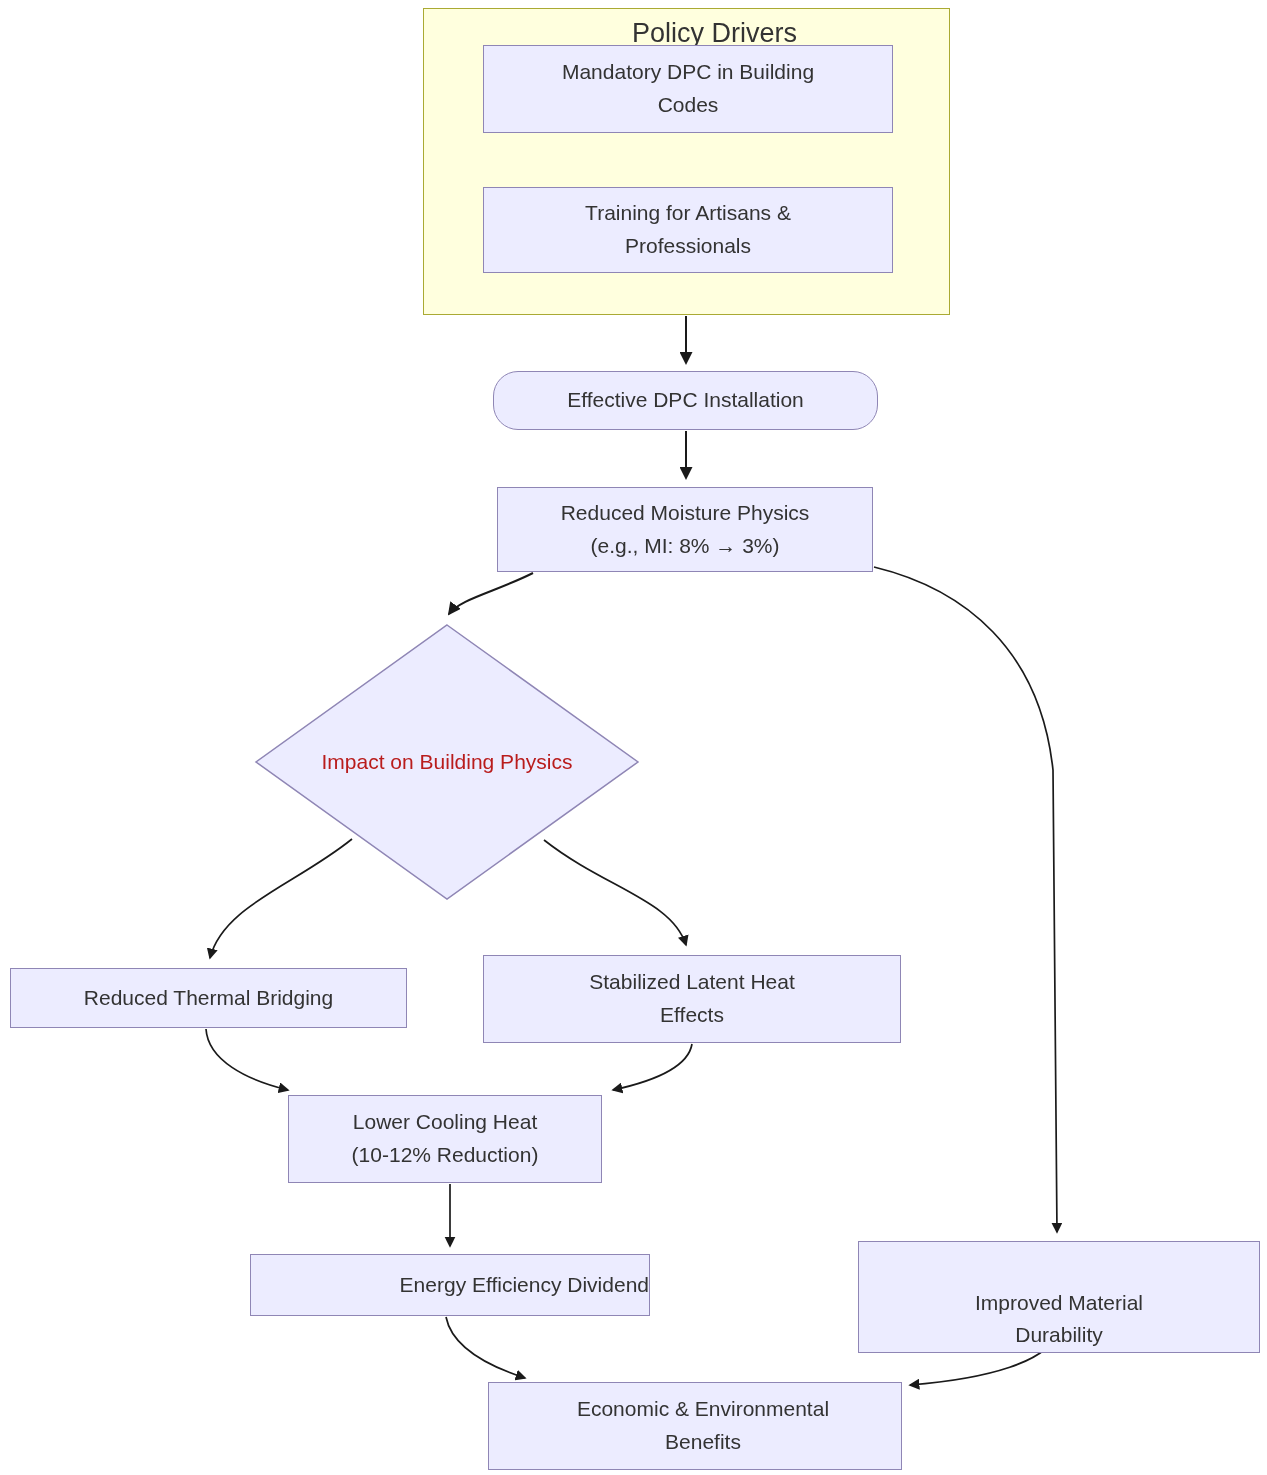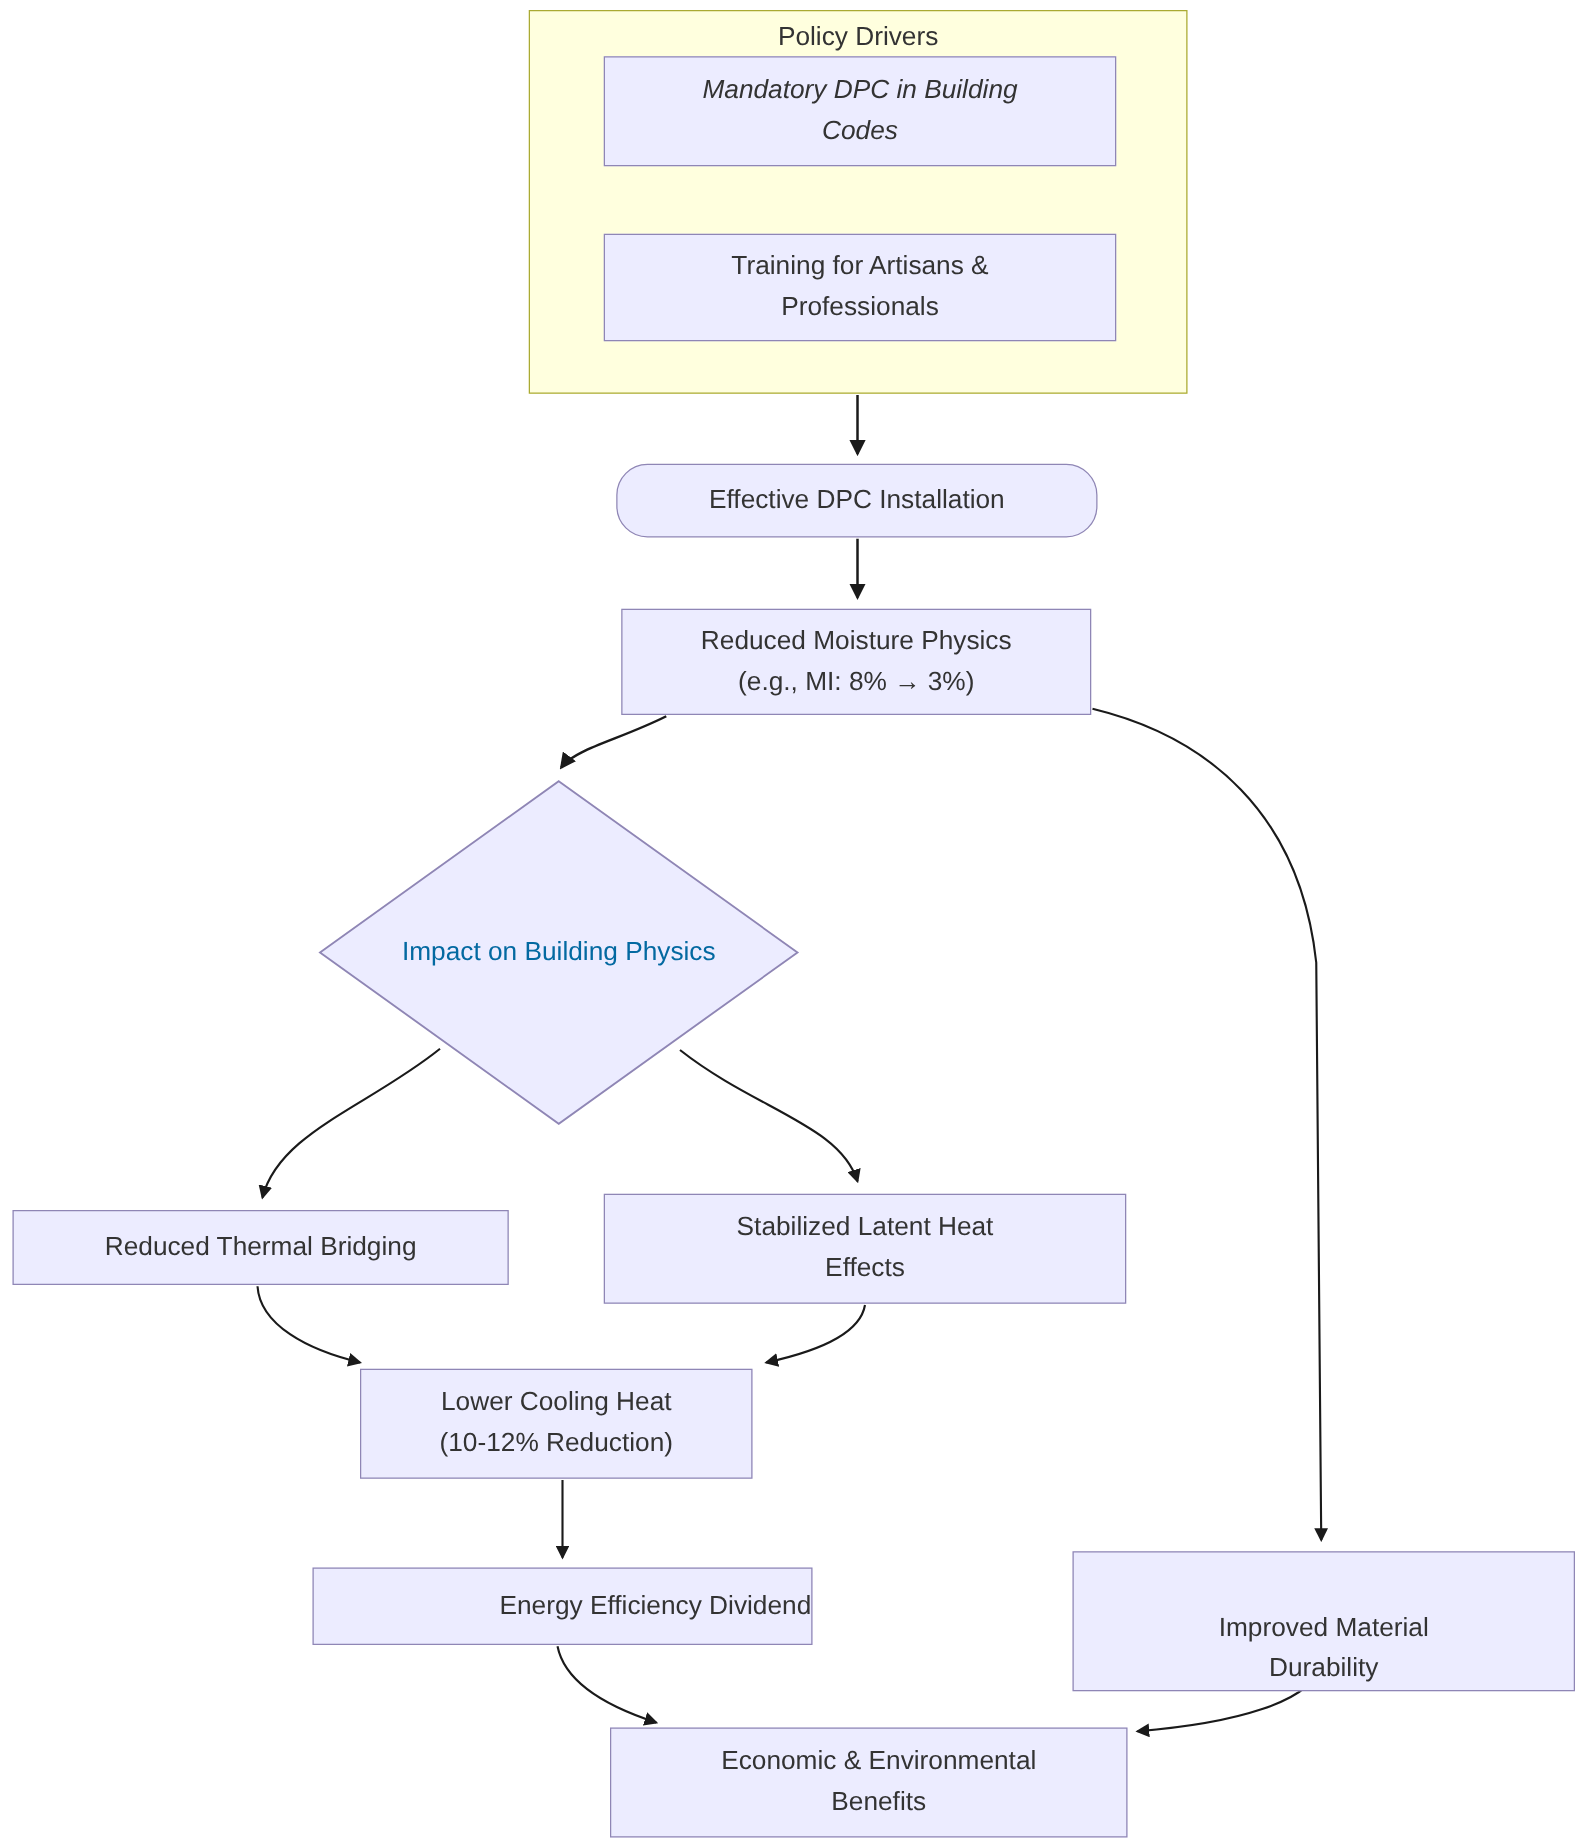--- a/index.html
+++ b/index.html
@@ -22,22 +22,23 @@
     width: 527px; height: 307px;
     background: #ffffde;
     border: 1.5px solid #aaaa33;
     box-sizing: border-box;
   }
   .cluster-title {
     position: absolute;
     top: 9px; left: 0;
     width: 100%;
     text-align: center;
-    font-size: 21px;
+    font-size: 27px;
     color: #333333;
+    padding-left: 28px;
   }
   .node {
     position: absolute;
     background: #ececff;
     border: 1.5px solid #8f86b5;
     box-sizing: border-box;
     display: flex;
     flex-direction: column;
     align-items: center;
     justify-content: center;
@@ -47,25 +48,25 @@
     line-height: 1.55;
   }
   .diamond-label {
     position: absolute;
     left: 277px; top: 735px;
     width: 340px; height: 54px;
     display: flex;
     align-items: center;
     justify-content: center;
     text-align: center;
-    color: #0369a1;
+    color: #b91c1c;
     font-size: 21px;
   }
   
-  .n-mandatory   { left: 483px; top: 45px;   width: 410px; height: 88px; font-style: italic; }
+  .n-mandatory   { left: 483px; top: 45px;   width: 410px; height: 88px; }
   .n-training    { left: 483px; top: 187px;  width: 410px; height: 86px; }
   .n-effective   { left: 493px; top: 371px;  width: 385px; height: 59px; border-radius: 25px; }
   .n-moisture    { left: 497px; top: 487px;  width: 376px; height: 85px; }
   .n-thermal     { left: 10px;  top: 968px;  width: 397px; height: 60px; }
   .n-latent      { left: 483px; top: 955px;  width: 418px; height: 88px; }
   .n-cooling     { left: 288px; top: 1095px; width: 314px; height: 88px; }
   .n-energy      { left: 250px; top: 1254px; width: 400px; height: 62px; align-items: flex-end; }
   .n-durability  { left: 858px; top: 1241px; width: 402px; height: 112px; justify-content: flex-end; }
   .n-benefits    { left: 488px; top: 1382px; width: 414px; height: 88px; padding-left: 16px; }
 </style>

